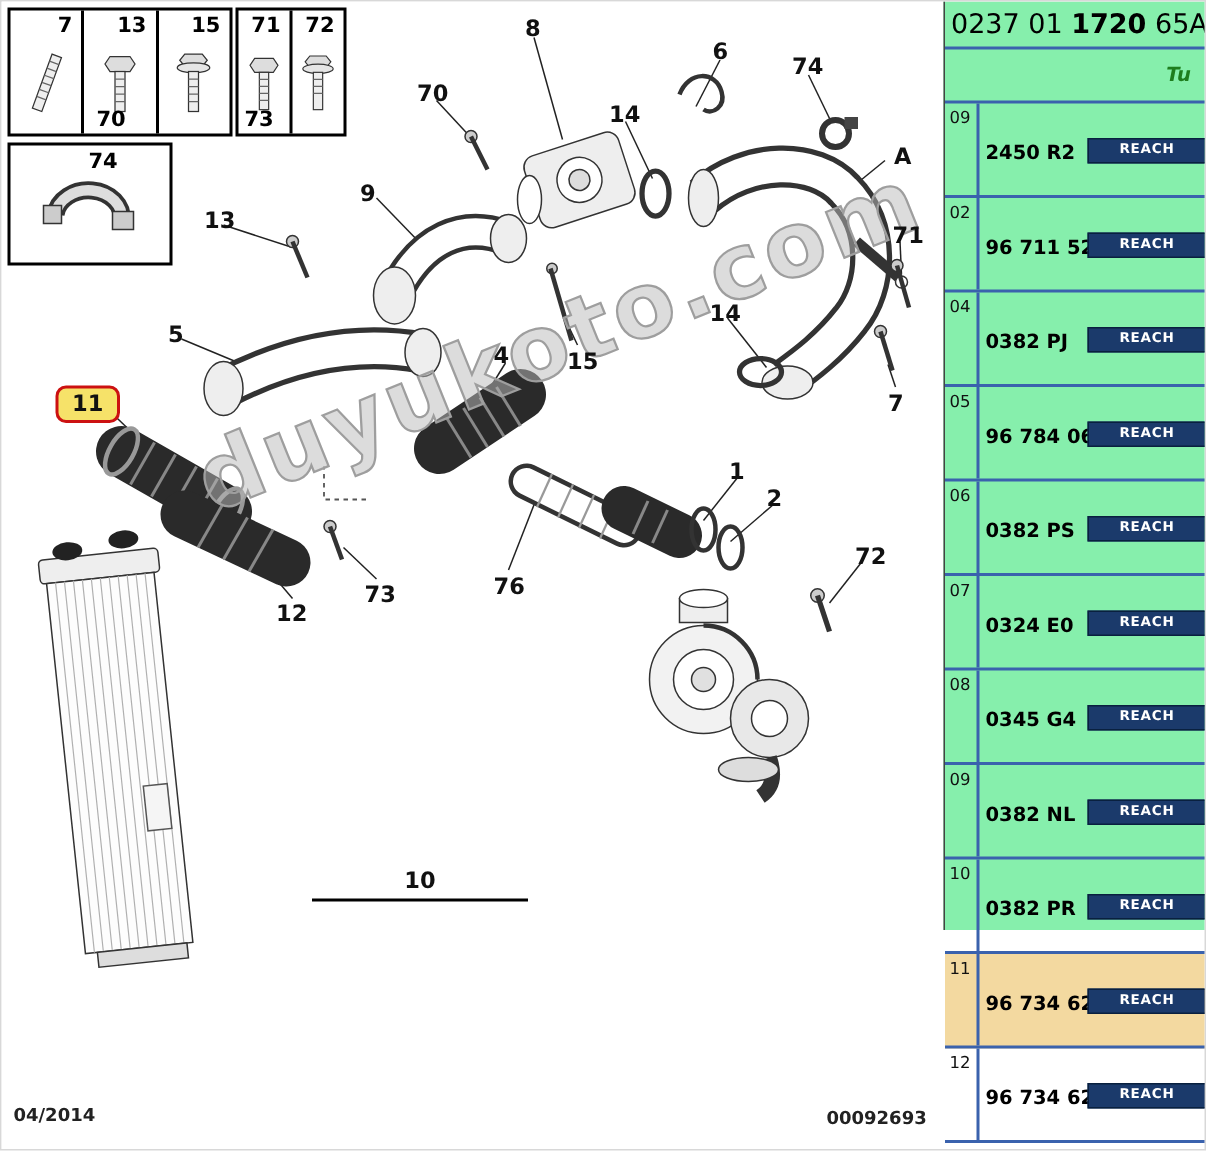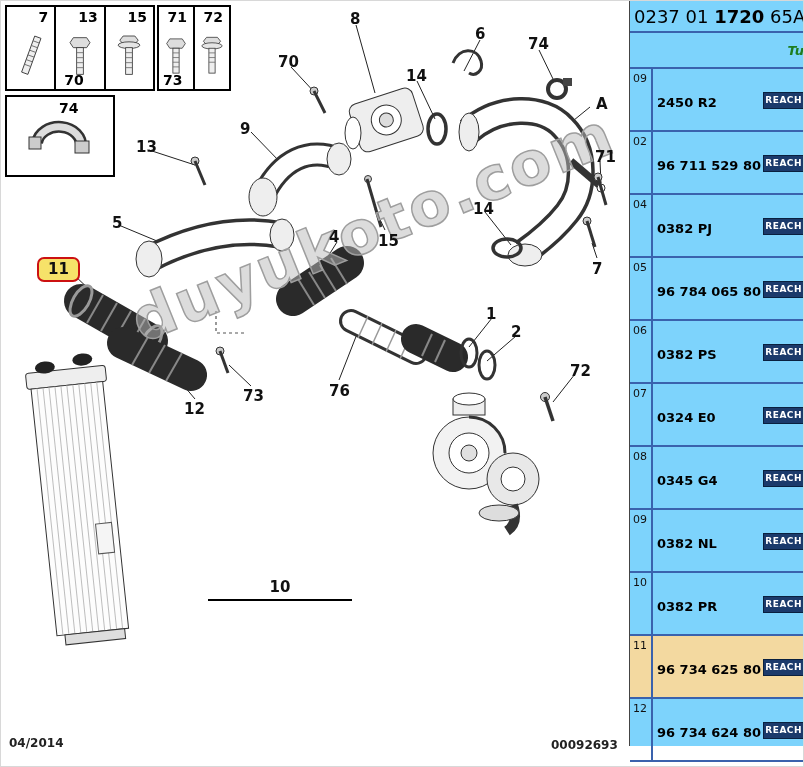--- a/index.html
+++ b/index.html
@@ -36,33 +36,33 @@
 
   .formula{position:absolute;left:205px;top:576px;width:148px;text-align:center;font-weight:bold;color:#111}
   .formula .f-top{font-size:15px;display:inline-block;padding:0 8px 3px}
   .formula .f-line{border-top:2px solid #000;margin:0 2px}
   .formula .f-bottom{font-size:14px;padding-top:4px;letter-spacing:.5px}
 
   .footer-left{position:absolute;left:8px;top:735px;font-size:12px;font-weight:bold;color:#222}
   .footer-right{position:absolute;left:550px;top:737px;font-size:12px;font-weight:bold;color:#222}
 
   
-  .table-panel{position:absolute;left:628px;top:0;width:176px;height:745px;border-left:1px solid #444;background:#7dd3fc}
+  .table-panel{position:absolute;left:628px;top:0;width:176px;height:619px;border-left:1px solid #444;background:#86efac}
   .t-header{height:30px;padding:5px 2px 0 4px;font-size:18px;color:#000;white-space:nowrap;overflow:hidden}
   .t-header b{font-weight:bold}
   .t-sub{height:36px;border-top:2px solid var(--blue);display:flex;align-items:center;
-    justify-content:flex-end;padding-right:1px;color:var(--green);font-style:italic;font-weight:bold;font-size:13px;overflow:hidden}
+    justify-content:flex-end;padding-right:11px;color:var(--green);font-style:italic;font-weight:bold;font-size:13px;overflow:hidden}
   .t-rows{border-top:2px solid var(--blue)}
   .t-row{display:flex;height:63px;border-bottom:2px solid var(--blue);cursor:pointer}
   .t-row.hl{background:var(--hl-row)}
   .row-num{width:23px;border-right:2px solid var(--blue);font-size:11px;padding:3px 0 0 3px;color:#111}
   .row-body{flex:1;position:relative}
   .part-no{position:absolute;left:4px;top:26px;font-size:13px;font-weight:bold;color:#000;white-space:nowrap}
   .reach{position:absolute;right:1px;top:23px;background:var(--reach-bg);color:#fff;
-    font-size:9px;font-weight:bold;padding:2px 1px 3px;border:1px solid #09203f;letter-spacing:.5px}
+    font-size:9px;font-weight:bold;padding:2px 20px 3px;border:1px solid #09203f;letter-spacing:.5px}
 </style>
 </head>
 <body>
 
 <div class="page">
 
   <div class="diagram-panel">
 
     <svg class="diagram-svg" width="628" height="767" viewBox="0 0 628 767">
 

